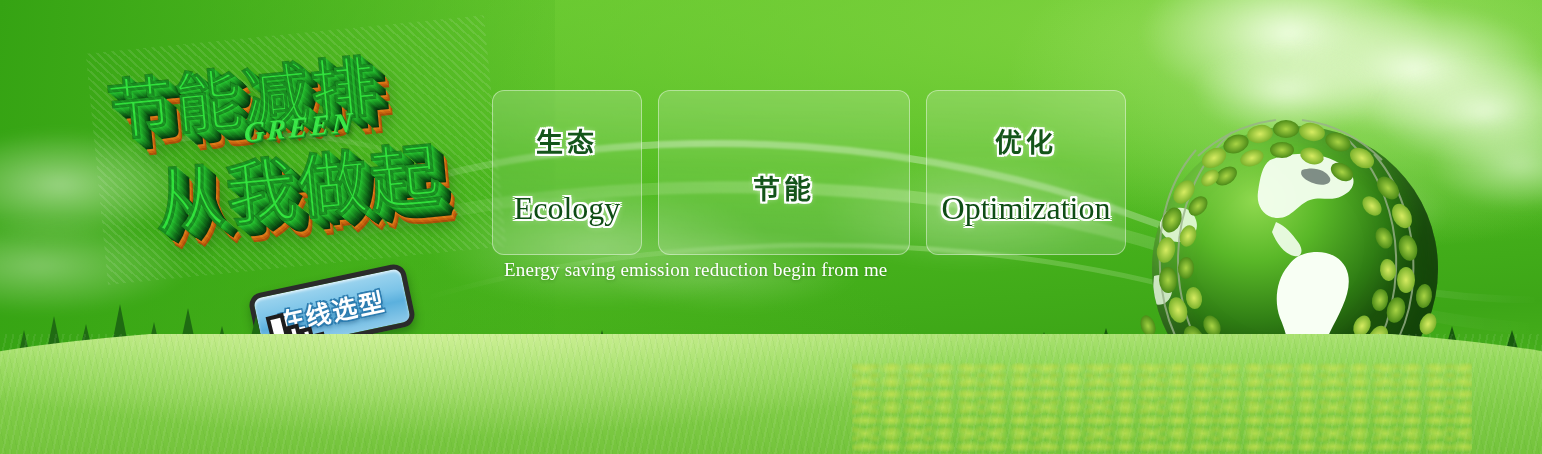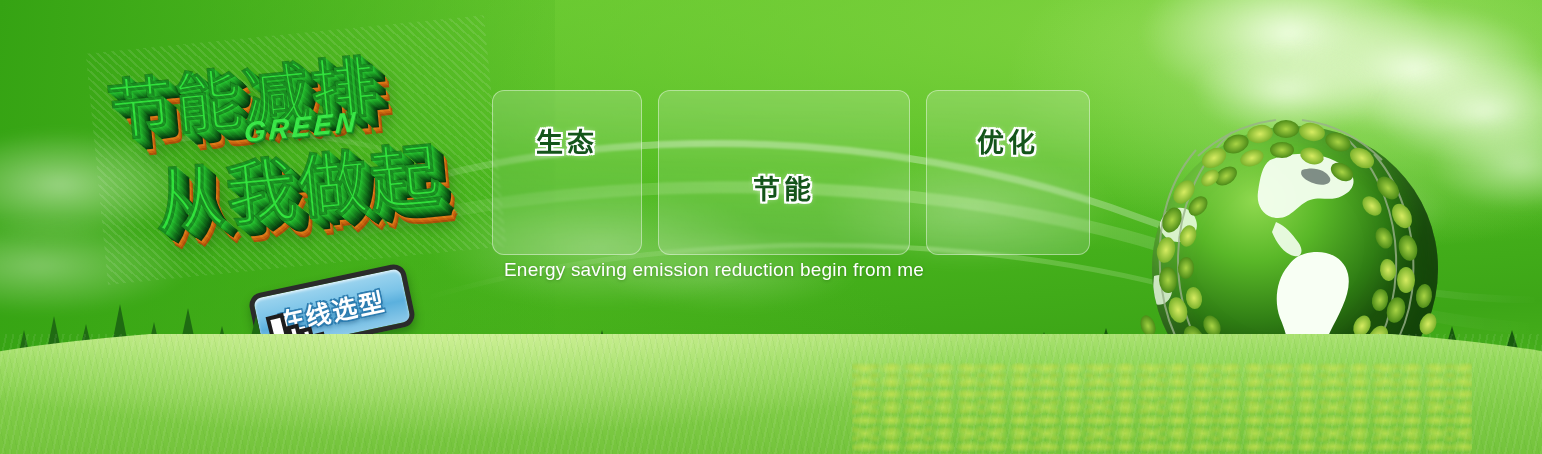--- a/index.html
+++ b/index.html
@@ -8,21 +8,21 @@
     padding: 0;
     background: #ffffff;
   }
   * { box-sizing: border-box; }
 
   .banner {
     position: relative;
     width: 1542px;
     height: 454px;
     overflow: hidden;
-    font-family: Liberation Sans, sans-serif;
+    font-family: Liberation Serif, serif;
     background: #4bbb23;
     padding-left: 45px;
   }
 
   
   .sky {
     position: absolute;
     inset: 0;
     background:
       radial-gradient(120% 90% at 78% 6%, #7fd33f 0%, rgba(127,211,63,0) 55%),
@@ -230,21 +230,21 @@
     border: 1px solid rgba(255,255,255,0.42);
     background: linear-gradient(180deg, rgba(255,255,255,0.18) 0%, rgba(255,255,255,0.10) 45%, rgba(255,255,255,0.16) 100%);
     display: flex;
     flex-direction: column;
     align-items: center;
     justify-content: flex-start;
     padding-top: 30px;
     backdrop-filter: blur(1px);
   }
   .card--wide { width: 252px; justify-content: center; }
-  .card--mid  { width: 164px; }
+  .card--mid  { width: 200px; }
   .card-cn {
     font-size: 27px;
     font-weight: 700;
     color: #14551a;
     letter-spacing: 4px;
     text-shadow:
       -2px -2px 0 #ffffff, 2px -2px 0 #ffffff,
       -2px 2px 0 #ffffff, 2px 2px 0 #ffffff,
       -2px 0 0 #ffffff, 2px 0 0 #ffffff,
       0 -2px 0 #ffffff, 0 2px 0 #ffffff,
@@ -370,28 +370,30 @@
     <div class="hl-line hl-top">节能减排</div>
     <div class="hl-green">GREEN</div>
     <div class="hl-line hl-bottom">从我做起</div>
     <div class="hl-weave"></div>
   </div>
 
   <div class="cards">
 
     <div class="card">
       <div class="card-cn">生态</div>
+      <div class="card-en">Ecology</div>
     </div>
 
     <div class="card card--wide">
       <div class="card-cn">节能</div>
     </div>
 
     <div class="card card--mid">
       <div class="card-cn">优化</div>
+      <div class="card-en">Optimization</div>
     </div>
 
   </div>
 
   <div class="tagline">Energy saving emission reduction begin from me</div>
 
   <div class="cta-wrap">
     <div class="cta-button">
       <span class="cta-text">在线选型</span>
     </div>

